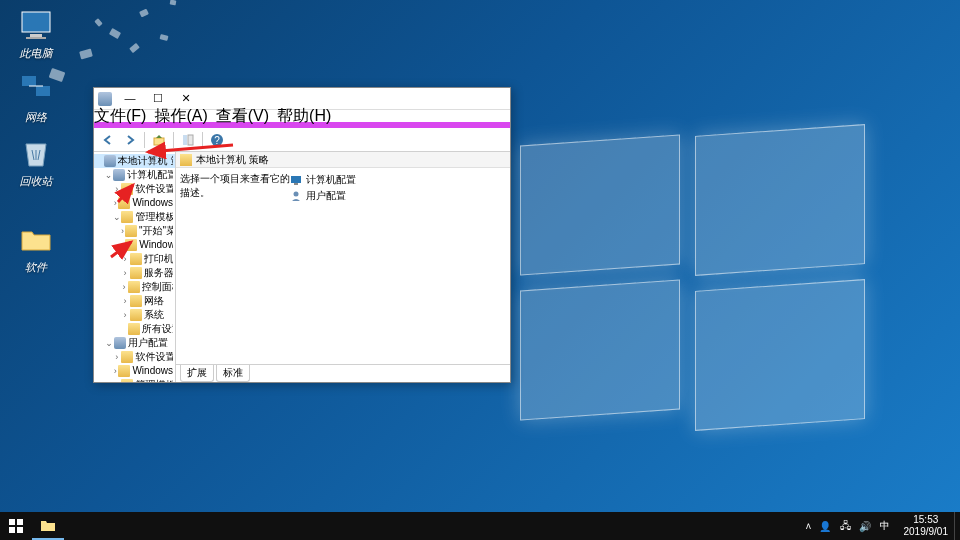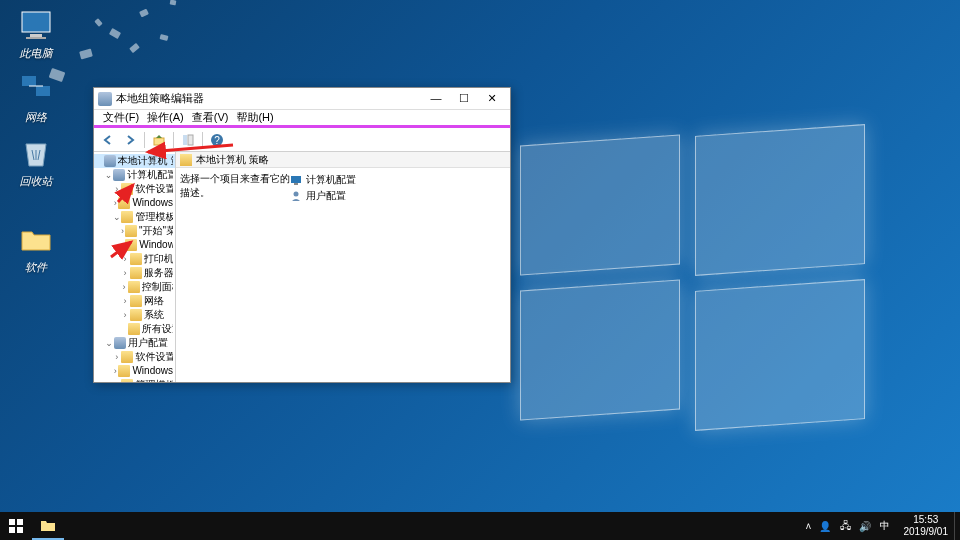--- a/index.html
+++ b/index.html
@@ -17,21 +17,21 @@
 .desktop-icon { position: absolute; width: 56px; text-align: center; color: #fff; font-size: 11px; }
 .desktop-icon .ico { width: 36px; height: 36px; margin: 0 auto 2px; }
 .desktop-icon .lbl { text-shadow: 0 1px 2px rgba(0,0,0,0.6); font-style: italic; }
 
 
 .window { position: absolute; left: 93px; top: 87px; width: 418px; height: 296px; background: #fff; border: 1px solid #888; box-shadow: 2px 2px 10px rgba(0,0,0,0.3); font-size: 11px; color: #000; display: flex; flex-direction: column; }
 .titlebar { height: 22px; display: flex; align-items: center; padding: 0 4px; border-bottom: 1px solid #ddd; }
 .titlebar .icon { width: 14px; height: 14px; background: linear-gradient(#b0c4de,#6a8fb5); border-radius: 2px; margin-right: 4px; }
 .titlebar .title { flex: 1; font-size: 11px; }
 .titlebar .btn { width: 28px; height: 18px; text-align: center; line-height: 16px; font-size: 11px; cursor: pointer; }
-.menubar { height: 18px; display: flex; align-items: center; padding: 0 9px; gap: 8px; font-size: 11px; border-bottom: 3px solid #d946ef; }
+.menubar { height: 18px; display: flex; align-items: center; padding: 0 0; gap: 8px; font-size: 16px; border-bottom: 6px solid #d946ef; }
 .menubar span { cursor: pointer; }
 .toolbar { height: 24px; display: flex; align-items: center; padding: 0 4px; gap: 2px; border-bottom: 1px solid #d0d0d0; }
 .toolbar .tb { width: 20px; height: 20px; display: flex; align-items: center; justify-content: center; cursor: pointer; }
 .toolbar .sep { width: 1px; height: 16px; background: #ccc; margin: 0 2px; }
 
 .content { flex: 1; display: flex; overflow: hidden; }
 .tree { width: 82px; border-right: 1px solid #d0d0d0; overflow: hidden; padding: 2px 0; }
 .tree-item { display: flex; align-items: center; font-size: 10px; line-height: 14px; white-space: nowrap; padding-right: 2px; }
 .tree-item .exp { width: 10px; text-align: center; color: #666; font-size: 9px; cursor: pointer; }
 .tree-item .fico { width: 12px; height: 12px; background: linear-gradient(#fce28e,#e8b94a); border-radius: 1px; margin-right: 2px; flex-shrink: 0; }
@@ -115,21 +115,20 @@
 <div class="desktop-icon" style="left:8px;top:222px">
   <div class="ico"><svg viewBox="0 0 36 36">
         <path d="M4 10 L14 10 L16 13 L32 13 L32 28 L4 28 Z" fill="#fce28e" stroke="#d8a83a"></path>
       </svg></div>
   <div class="lbl">软件</div>
 </div>
 
 <div class="window">
   <div class="titlebar">
     <div class="icon"></div>
-    <div class="title">本地组策略编辑器</div>
     <div class="btn">—</div>
     <div class="btn">☐</div>
     <div class="btn">✕</div>
   </div>
   <div class="menubar">
     <span>文件(F)</span>
     <span>操作(A)</span>
     <span>查看(V)</span>
     <span>帮助(H)</span>
   </div>
@@ -272,20 +271,24 @@
             <span>计算机配置</span>
           </div>
           <div class="itm">
             <div class="rico"><svg width="12" height="12">
                   <circle cx="6" cy="4" r="2.5" fill="#6a8fb5"></circle>
                   <path d="M2 11 Q6 7 10 11" fill="#6a8fb5"></path>
                 </svg></div>
             <span>用户配置</span>
           </div>
         </div>
+      </div>
+      <div class="tabs">
+        <div class="tab">扩展</div>
+        <div class="tab active">标准</div>
       </div>
     </div>
   </div>
 </div>
 
 <svg class="arrow" style="left:93px;top:87px" width="170" height="180">
   <defs>
       <marker id="ah" markerWidth="8" markerHeight="8" refX="6" refY="3" orient="auto">
         <path d="M0,0 L7,3 L0,6 Z" fill="#e62222"></path>
       </marker>

